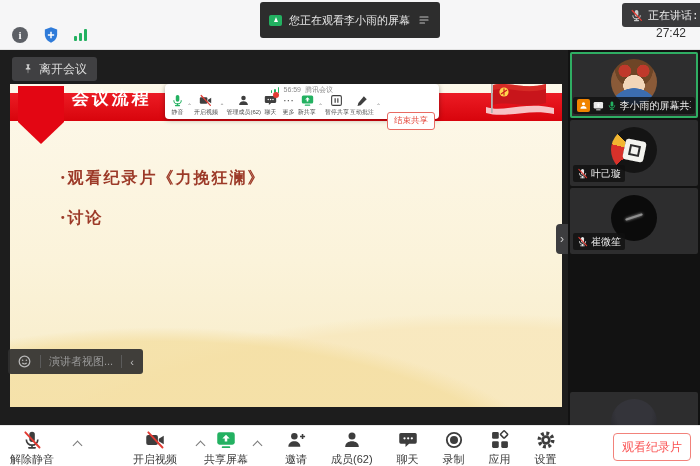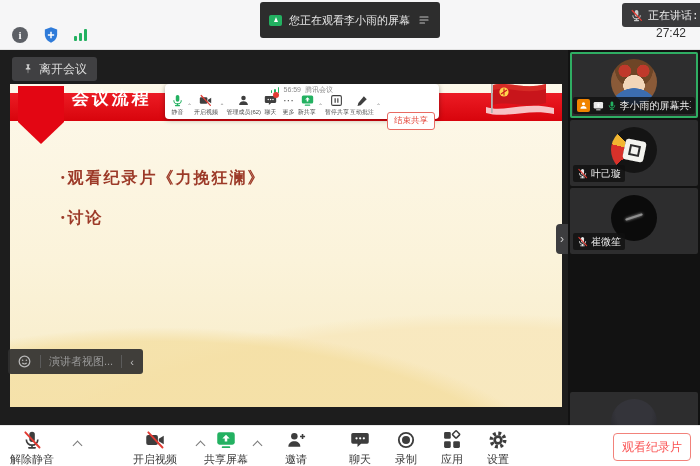--- a/index.html
+++ b/index.html
@@ -436,20 +436,26 @@
       </button>
       <span class="caret-up"></span>
       <span class="f-gap"></span>
       <button class="fitem">
         <svg class="ic" width="20" height="20" viewBox="0 0 24 24" style="color:#3d3d3d">
             <use href="#i-personplus"></use>
           </svg>
         <span class="lbl">邀请</span>
       </button>
       <span class="f-gap"></span>
+      <button class="fitem">
+        <svg class="ic" width="20" height="20" viewBox="0 0 24 24" style="color:#3d3d3d">
+            <use href="#i-person"></use>
+          </svg>
+        <span class="lbl">成员(62)</span>
+      </button>
       <span class="f-gap"></span>
       <button class="fitem">
         <svg class="ic" width="20" height="20" viewBox="0 0 24 24" style="color:#3d3d3d">
             <use href="#i-bubble"></use>
           </svg>
         <span class="lbl">聊天</span>
       </button>
       <span class="f-gap"></span>
       <button class="fitem">
         <svg class="ic" width="20" height="20" viewBox="0 0 24 24" style="color:#3d3d3d">

